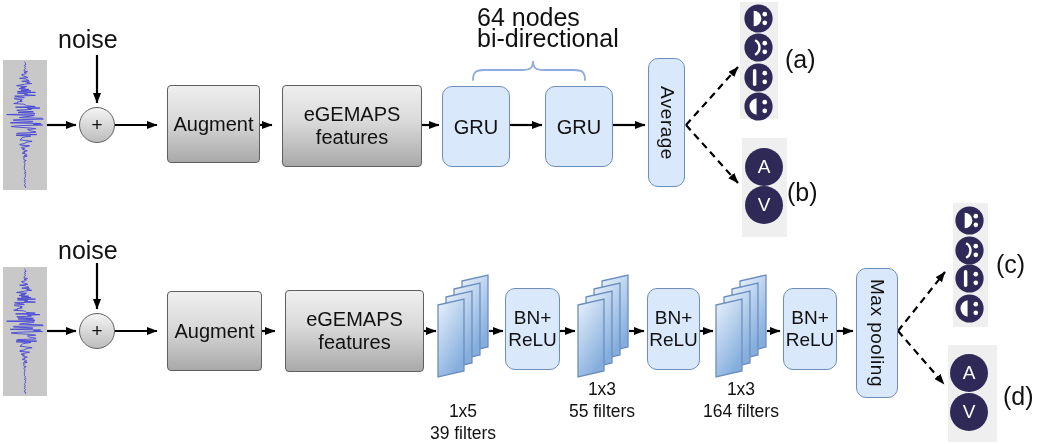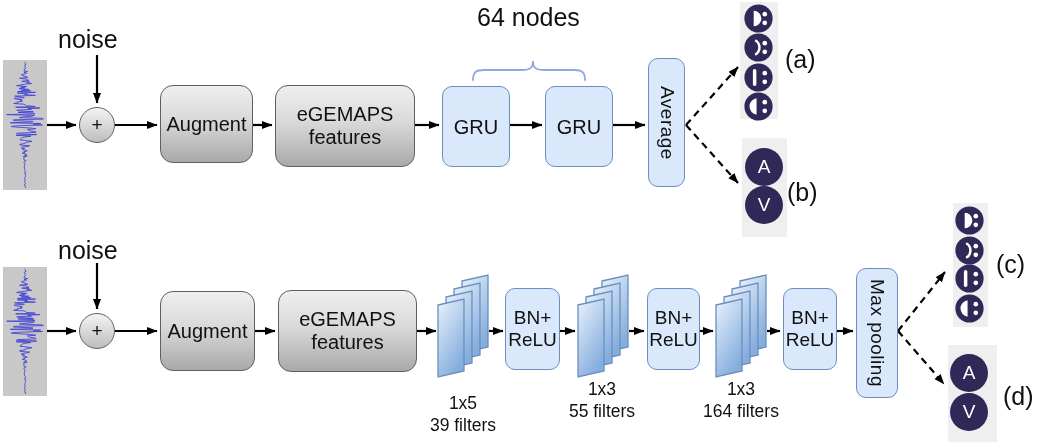--- a/index.html
+++ b/index.html
@@ -11,22 +11,22 @@
   .box{
     position:absolute;display:flex;align-items:center;justify-content:center;
     text-align:center;box-sizing:border-box;
     background:#dae8fc;border:1.6px solid #6c8ebf;border-radius:10px;
     font-size:20px;line-height:22px;
   }
   .graybox{
     position:absolute;display:flex;align-items:center;justify-content:center;
     text-align:center;box-sizing:border-box;
     background:linear-gradient(180deg,#efefef 0%,#d9d9d9 45%,#a9a9a9 100%);
-    border:1.8px solid #5f5f5f;border-radius:13px;
-    font-size:20px;line-height:23px;
+    border:1.8px solid #5f5f5f;border-radius:4px;
+    font-size:20px;line-height:23px;margin-left:7px;
   }
   .vtext{writing-mode:vertical-rl;text-orientation:mixed;font-size:19px;letter-spacing:.5px;}
   .pluscircle{
     position:absolute;width:36px;height:36px;border-radius:50%;
     background:linear-gradient(180deg,#f4f4f4,#bdbdbd);
     border:1.6px solid #5f5f5f;box-sizing:border-box;
     display:flex;align-items:center;justify-content:center;font-size:19px;
   }
   .lbl{position:absolute;font-size:25px;line-height:21px;}
   .lbl.center{text-align:left;}
@@ -124,20 +124,21 @@
     <span>Augment</span>
   </div>
   <div class="graybox" style="left:275px;top:85px;width:140px;height:82px;">
     <span>
       <span>eGEMAPS</span><br>
       <span>features</span>
     </span>
   </div>
   <div class="lbl" style="left:477px;top:7px;">
     <span>64 nodes</span><br>
+    <span>bi-directional</span>
   </div>
   <div class="box" style="left:442px;top:86px;width:68px;height:81px;">
     <span>GRU</span>
   </div>
   <div class="box" style="left:545px;top:86px;width:68px;height:81px;">
     <span>GRU</span>
   </div>
   <div class="box" style="left:648px;top:58px;width:37px;height:129px;">
     <span class="vtext">Average</span>
   </div>
@@ -191,21 +192,21 @@
   <div class="graybox" style="left:160px;top:291px;width:95px;height:80px;">
     <span>Augment</span>
   </div>
   <div class="graybox" style="left:278px;top:290px;width:139px;height:82px;">
     <span>
       <span>eGEMAPS</span><br>
       <span>features</span>
     </span>
   </div>
 
-  <div class="convlbl" style="left:403px;top:392px;">
+  <div class="convlbl" style="left:403px;top:400px;">
     <span>1x5</span><br>
     <span>39 filters</span>
   </div>
   <div class="convlbl" style="left:542px;top:378px;">
     <span>1x3</span><br>
     <span>55 filters</span>
   </div>
   <div class="convlbl" style="left:681px;top:378px;">
     <span>1x3</span><br>
     <span>164 filters</span>

